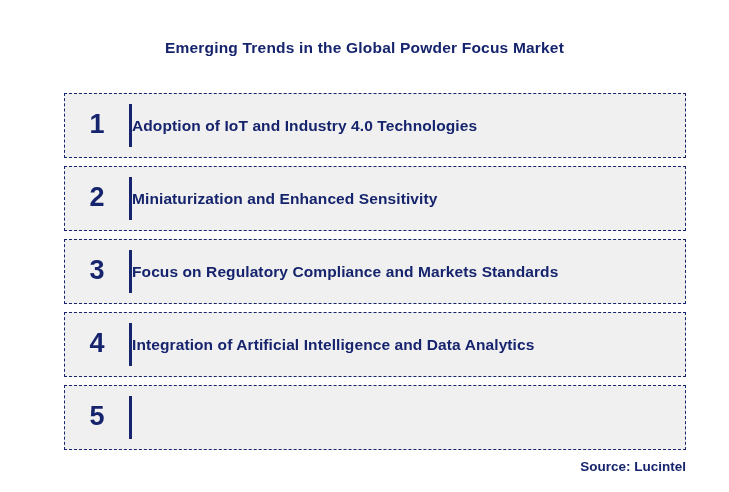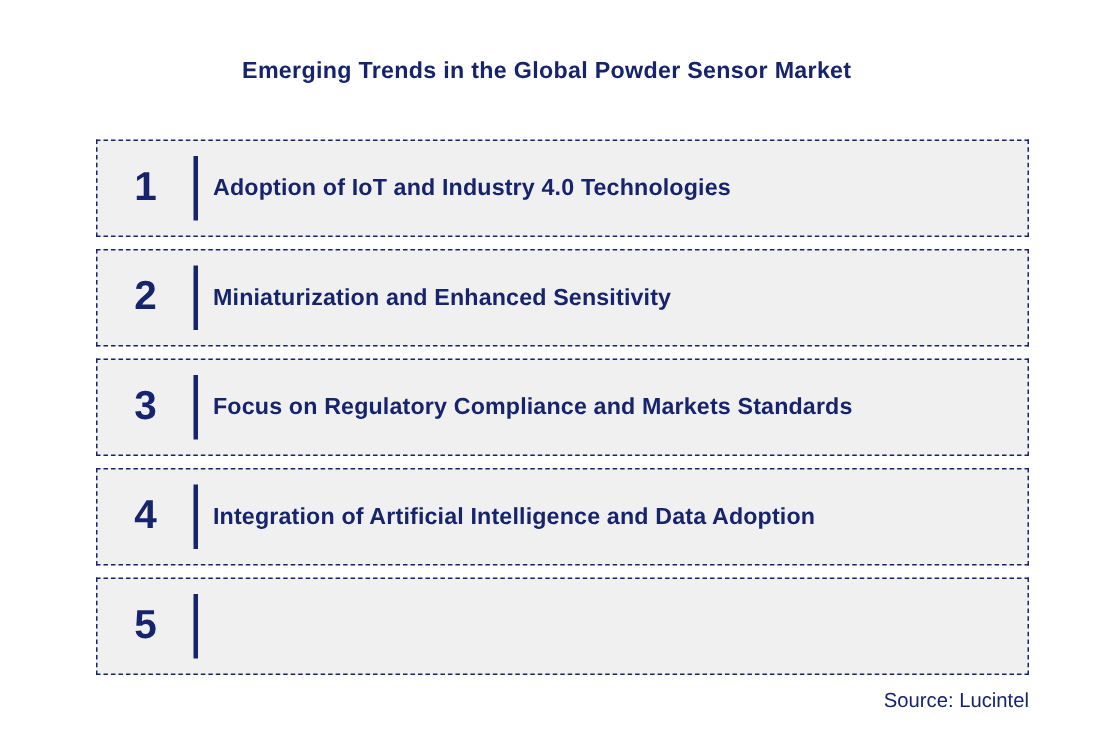--- a/index.html
+++ b/index.html
@@ -73,45 +73,44 @@
 
   .trend-divider {
     flex: 0 0 3px;
     width: 3px;
     height: 43px;
     background: #16246d;
   }
 
   .trend-label {
     flex: 1 1 auto;
-    padding-left: 10px;
     font-size: 15.5px;
     font-weight: bold;
     color: #16246d;
     letter-spacing: 0.1px;
     white-space: nowrap;
     overflow: hidden;
   }
 
   .source {
     position: absolute;
     right: 43px;
     top: 459px;
     font-size: 13.5px;
-    font-weight: normal;
+    font-weight: bold;
     color: #16246d;
     white-space: nowrap;
   }
 </style>
 </head>
 <body>
 
 <div class="infographic">
 
-  <div class="title">Emerging Trends in the Global Powder Sensor Market</div>
+  <div class="title">Emerging Trends in the Global Powder Focus Market</div>
 
   <div class="trend-list">
 
     <div class="trend-row">
       <div class="trend-number">1</div>
       <div class="trend-divider"></div>
       <div class="trend-label">Adoption of IoT and Industry 4.0 Technologies</div>
     </div>
 
     <div class="trend-row">
@@ -122,21 +121,21 @@
 
     <div class="trend-row">
       <div class="trend-number">3</div>
       <div class="trend-divider"></div>
       <div class="trend-label">Focus on Regulatory Compliance and Markets Standards</div>
     </div>
 
     <div class="trend-row">
       <div class="trend-number">4</div>
       <div class="trend-divider"></div>
-      <div class="trend-label">Integration of Artificial Intelligence and Data Adoption</div>
+      <div class="trend-label">Integration of Artificial Intelligence and Data Analytics</div>
     </div>
 
     <div class="trend-row">
       <div class="trend-number">5</div>
       <div class="trend-divider"></div>
     </div>
 
   </div>
 
   <div class="source">Source: Lucintel</div>

